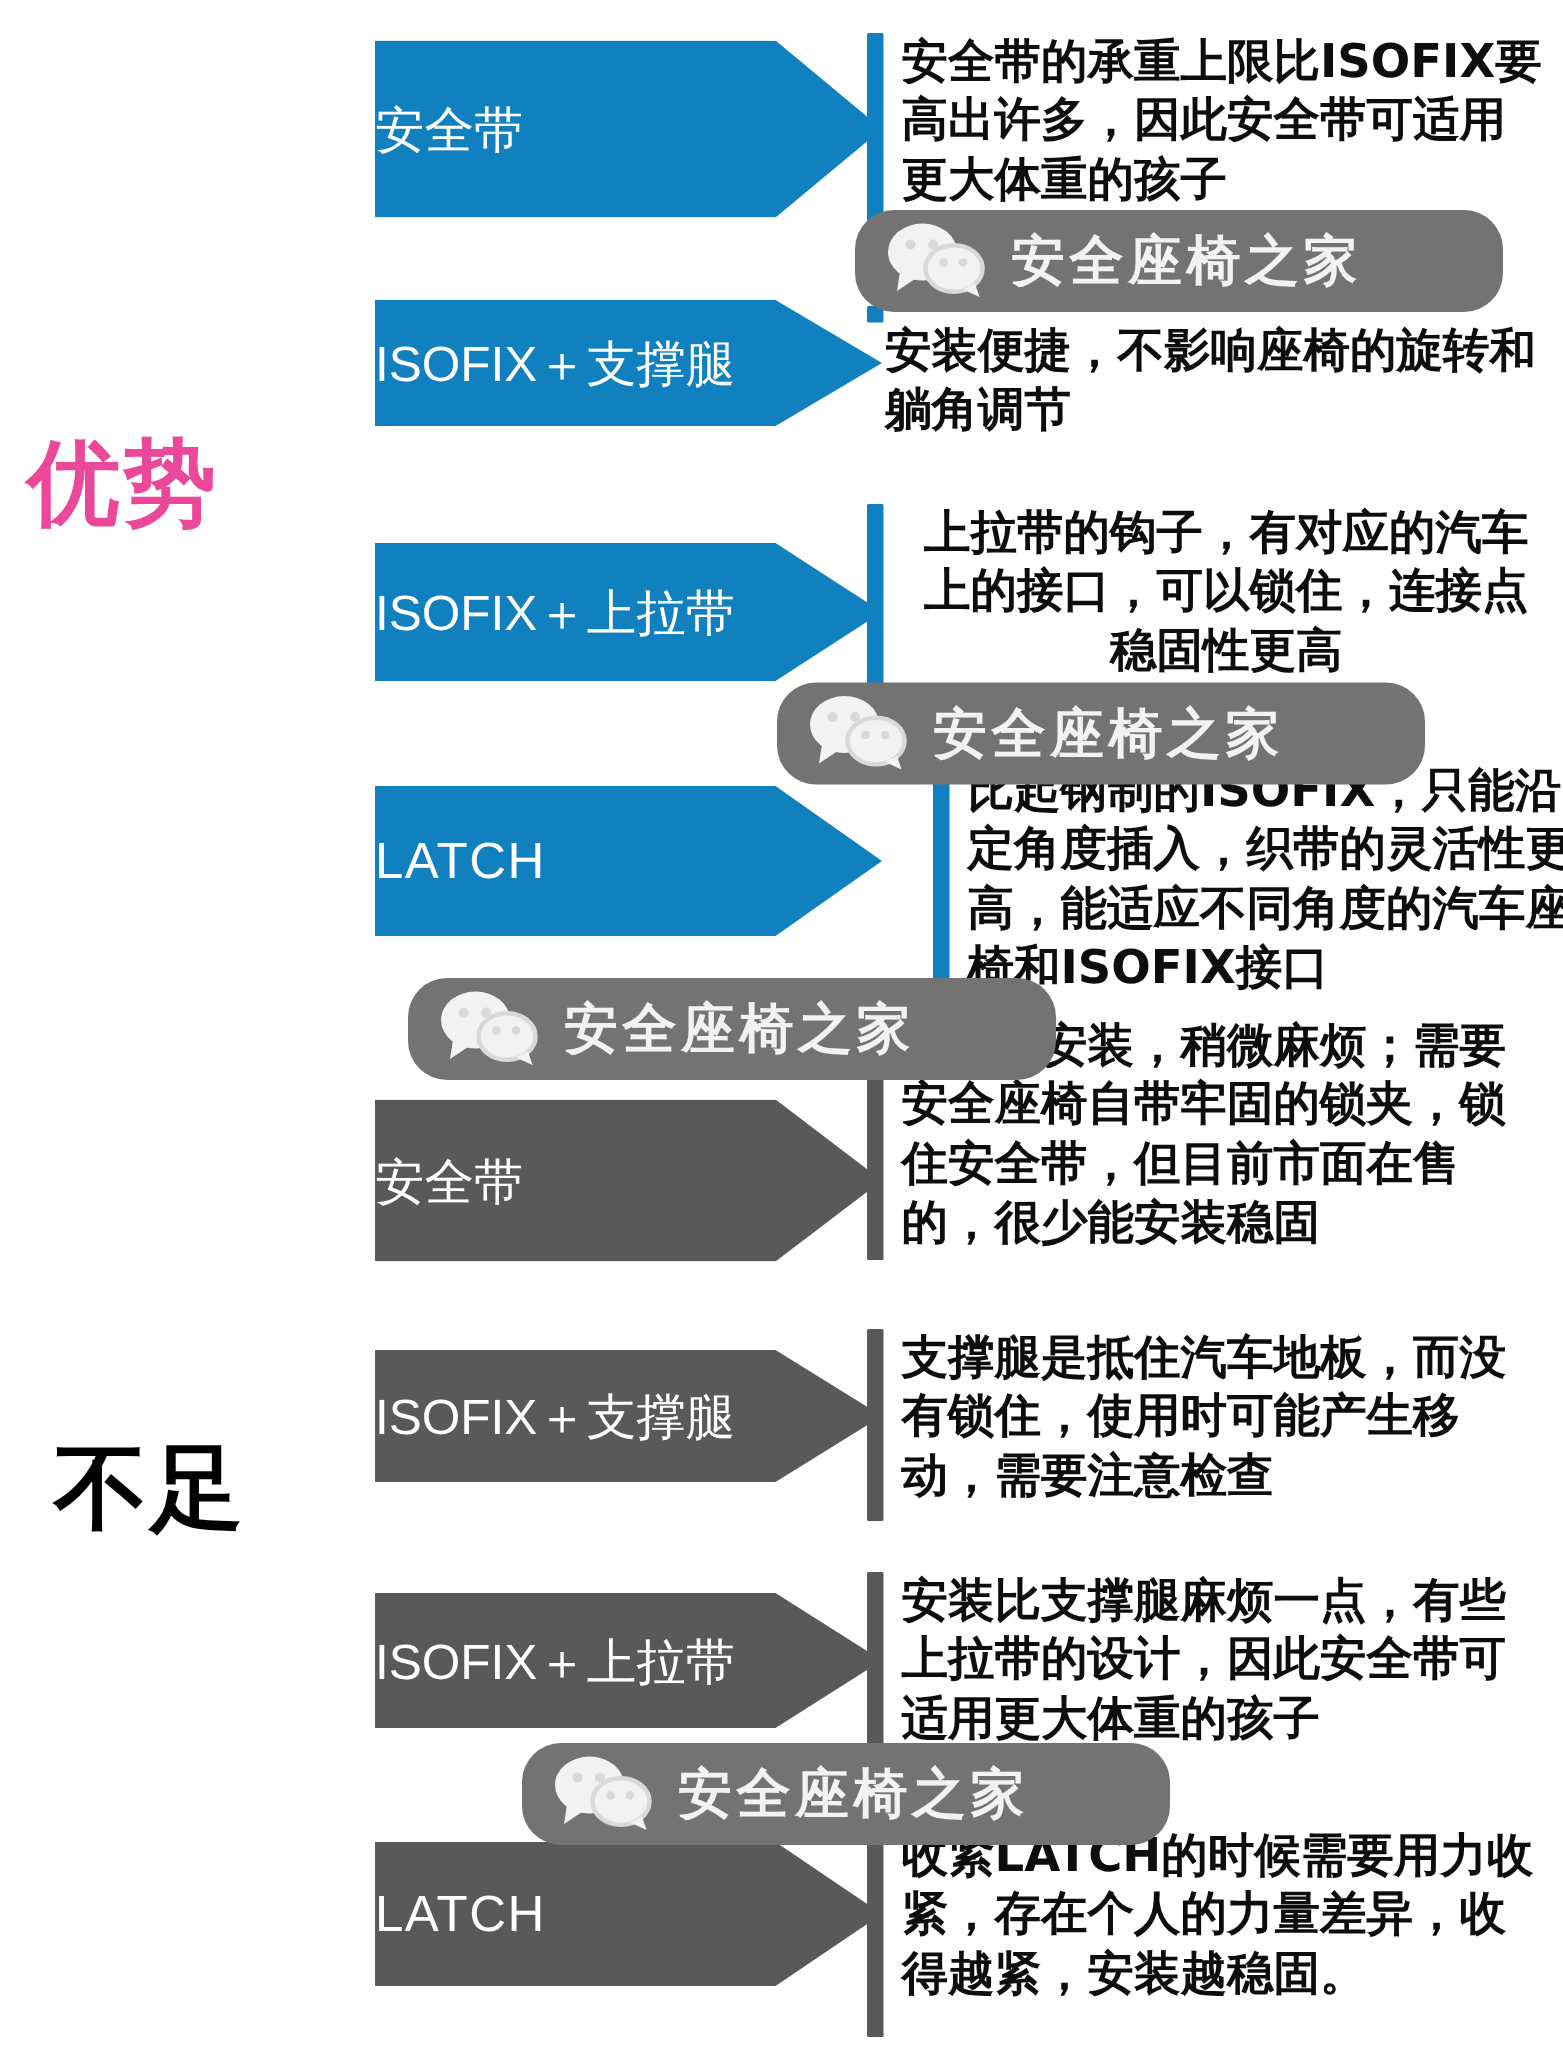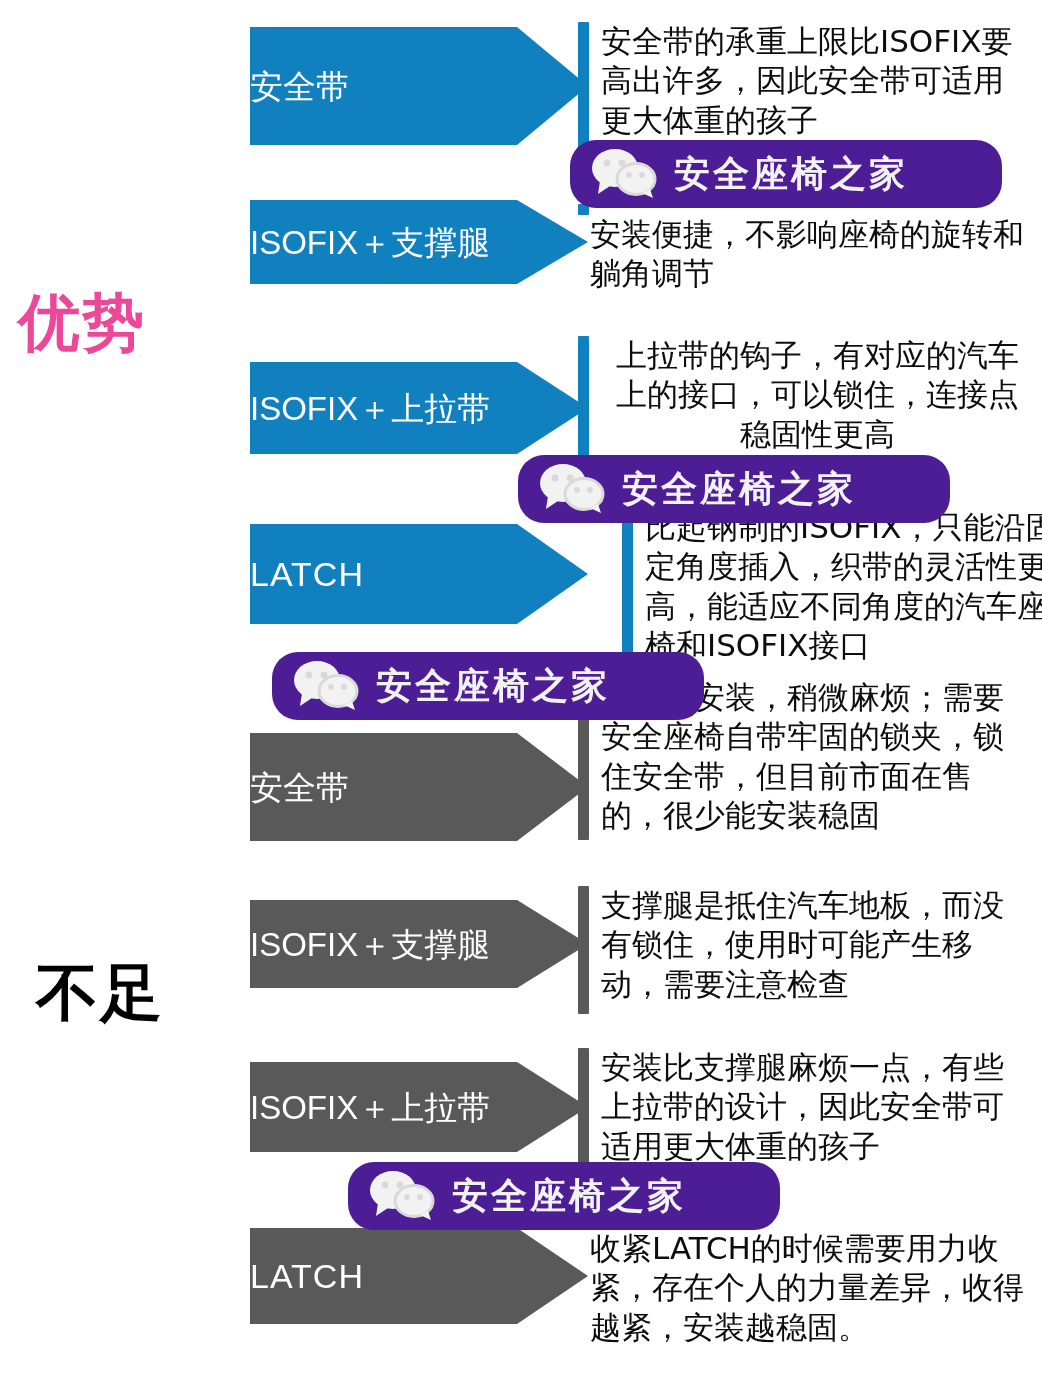--- a/index.html
+++ b/index.html
@@ -78,27 +78,27 @@
   }
   .bar.blue { background: #1180bf; }
   .bar.gray { background: #595959; }
   .desc-text {
     margin-left: 12px;
     font-size: 31px;
     line-height: 1.27;
     color: #0d0d0d;
     letter-spacing: 0px;
     font-family: "DejaVu Sans", "Liberation Sans", sans-serif;
-    font-weight: 400;
+    font-weight: 700;
   }
 
   
   .watermark {
     position: absolute;
-    background: #4c1d95;
+    background: #737373;
     border-radius: 26px;
     display: flex;
     align-items: center;
     padding: 0 22px 0 18px;
     box-sizing: border-box;
     pointer-events: none;
   }
   .wm-logo {
     flex: 0 0 auto;
     margin-right: 14px;
@@ -173,21 +173,21 @@
     <span class="arrow-label">ISOFIX＋上拉带</span>
   </div>
   <div class="desc" style="left:578px; top:1048px; width:456px; height:128px;">
     <div class="bar gray"></div>
     <div class="desc-text">安装比支撑腿麻烦一点，有些上拉带的设计，因此安全带可适用更大体重的孩子</div>
   </div>
 
   <div class="arrow gray" style="left:250px; top:1228px; width:338px; height:96px;">
     <span class="arrow-label latin">LATCH</span>
   </div>
-  <div class="desc" style="left:578px; top:1218px; width:456px; height:140px;flex-direction:column;">
+  <div class="desc" style="left:578px; top:1218px; width:456px; height:140px;">
     <div class="bar gray"></div>
     <div class="desc-text">收紧LATCH的时候需要用力收紧，存在个人的力量差异，收得越紧，安装越稳固。</div>
   </div>
 
   <div class="watermark" style="left:570px; top:140px; width:432px; height:68px;">
     <svg class="wm-logo" width="72" height="52" viewBox="0 0 72 52">
       <ellipse cx="27" cy="20" rx="23" ry="19" fill="#f2f2f2"></ellipse>
       <polygon points="12,33 10,46 22,38" fill="#f2f2f2"></polygon>
       <circle cx="19" cy="15" r="3.4" fill="#d9d9d9"></circle>
       <circle cx="34" cy="15" r="3.4" fill="#d9d9d9"></circle>

